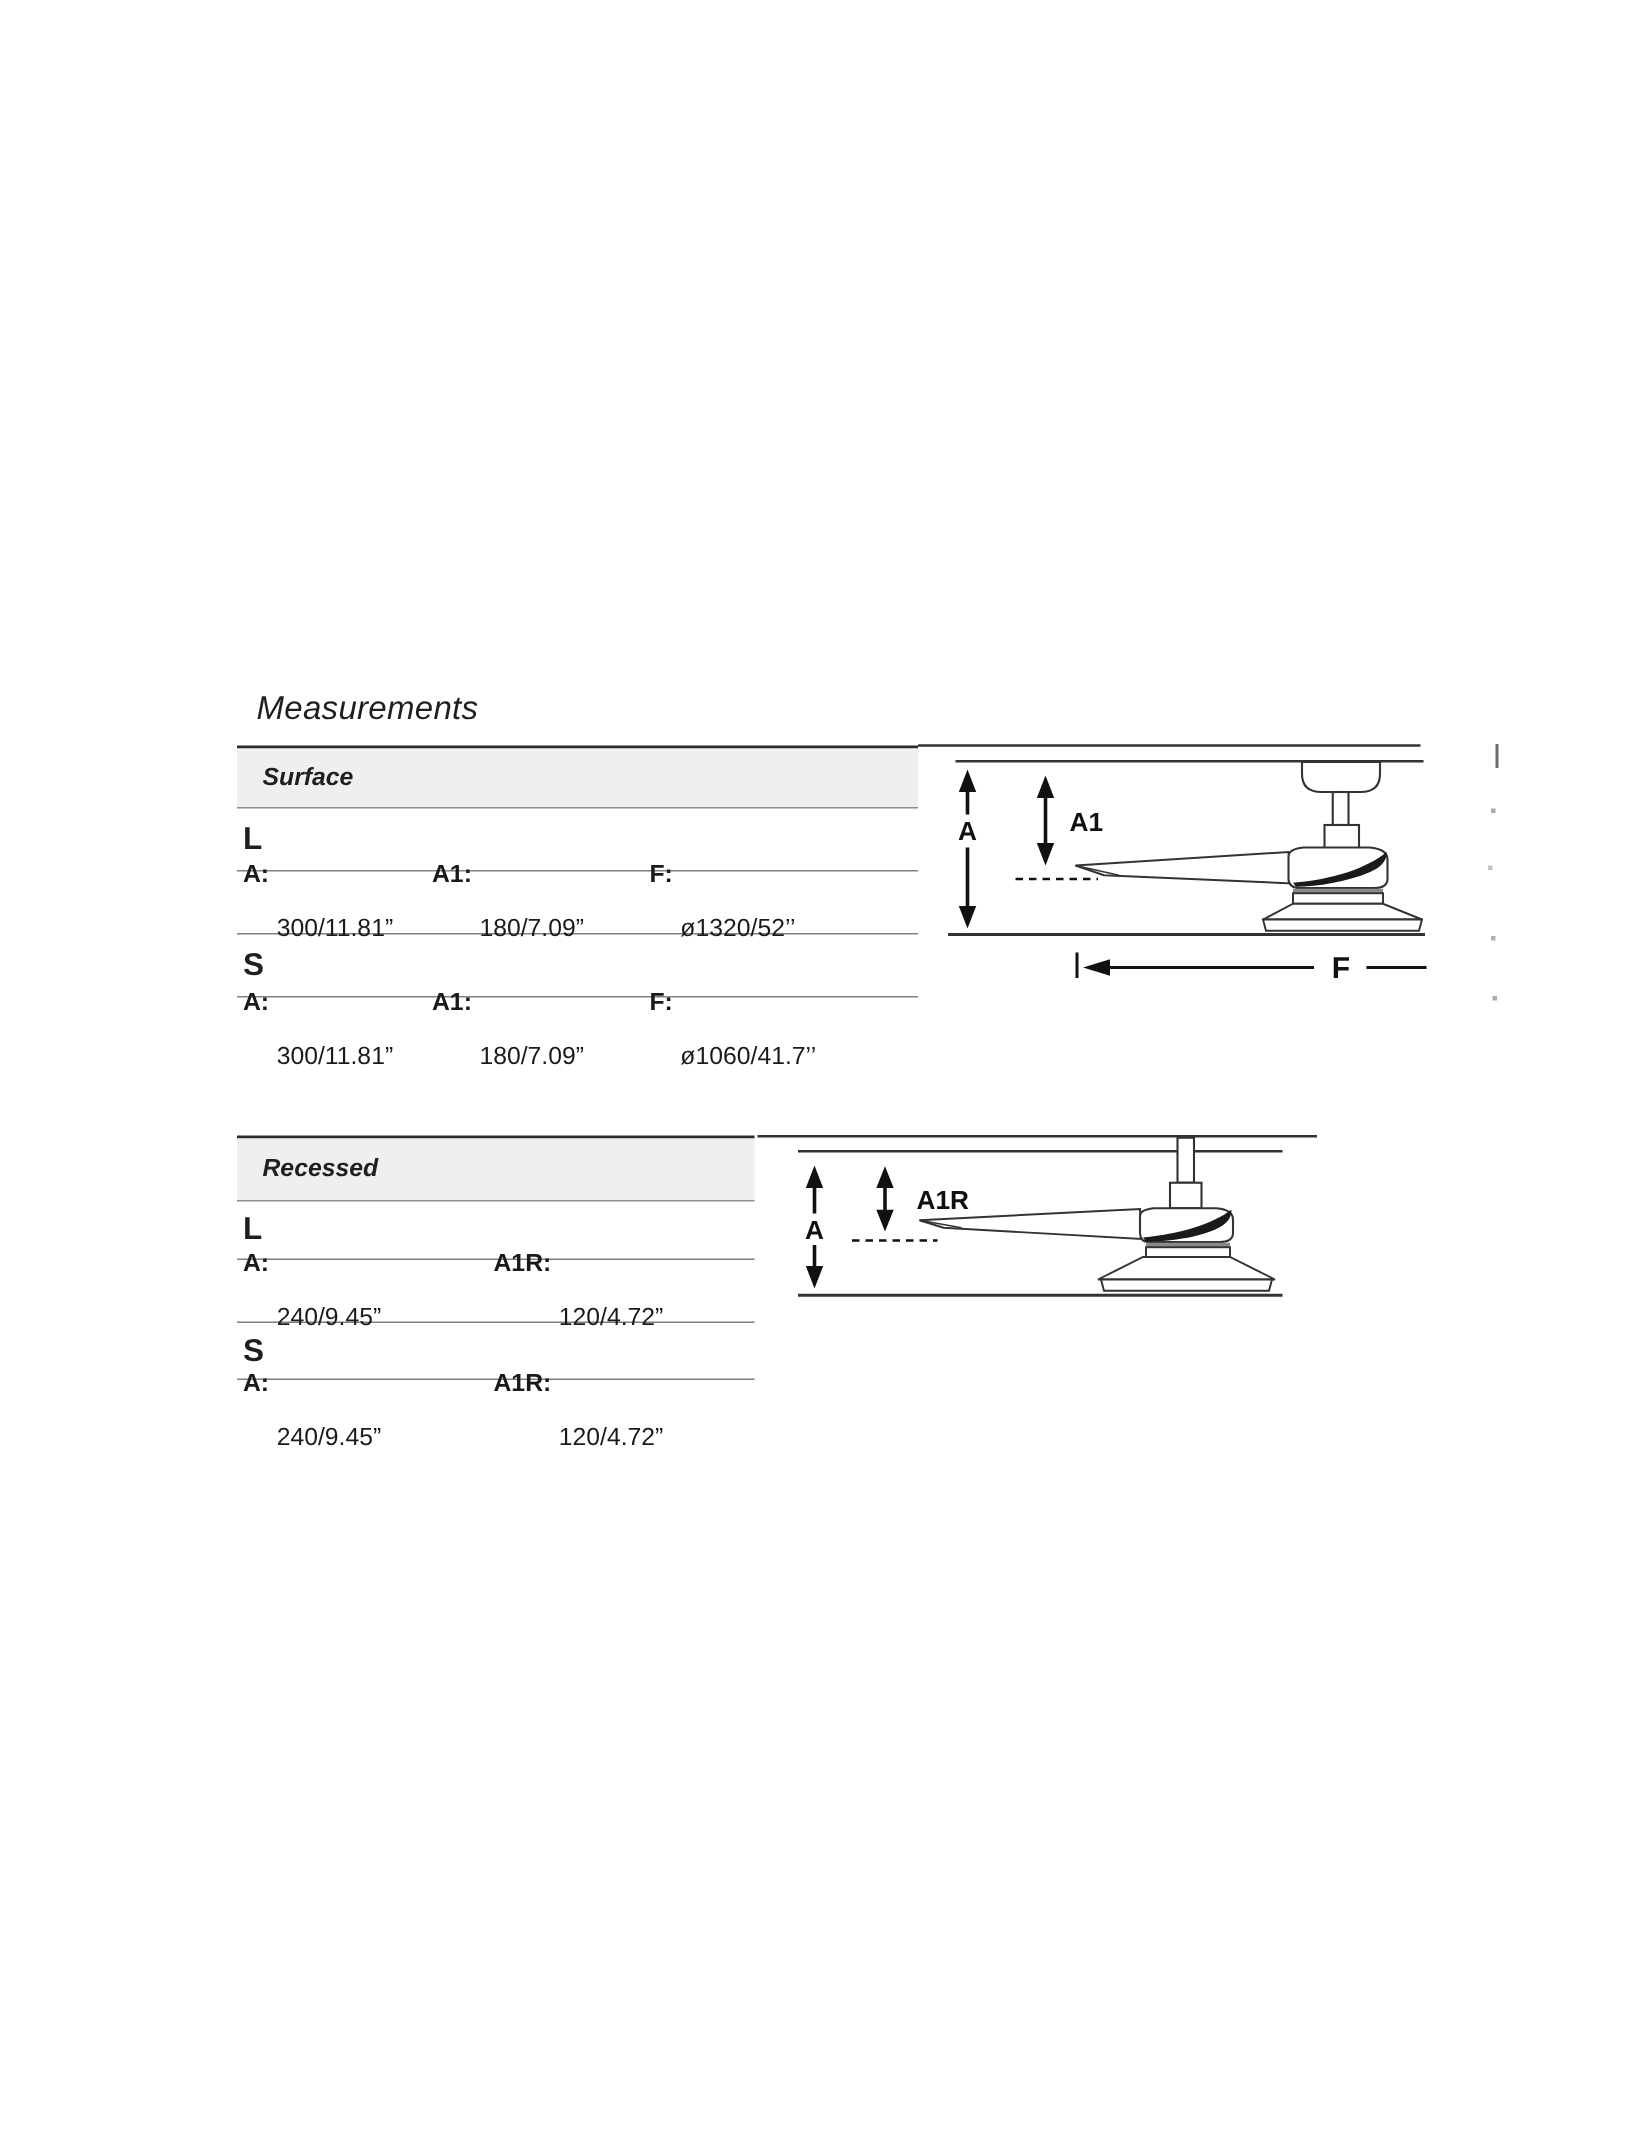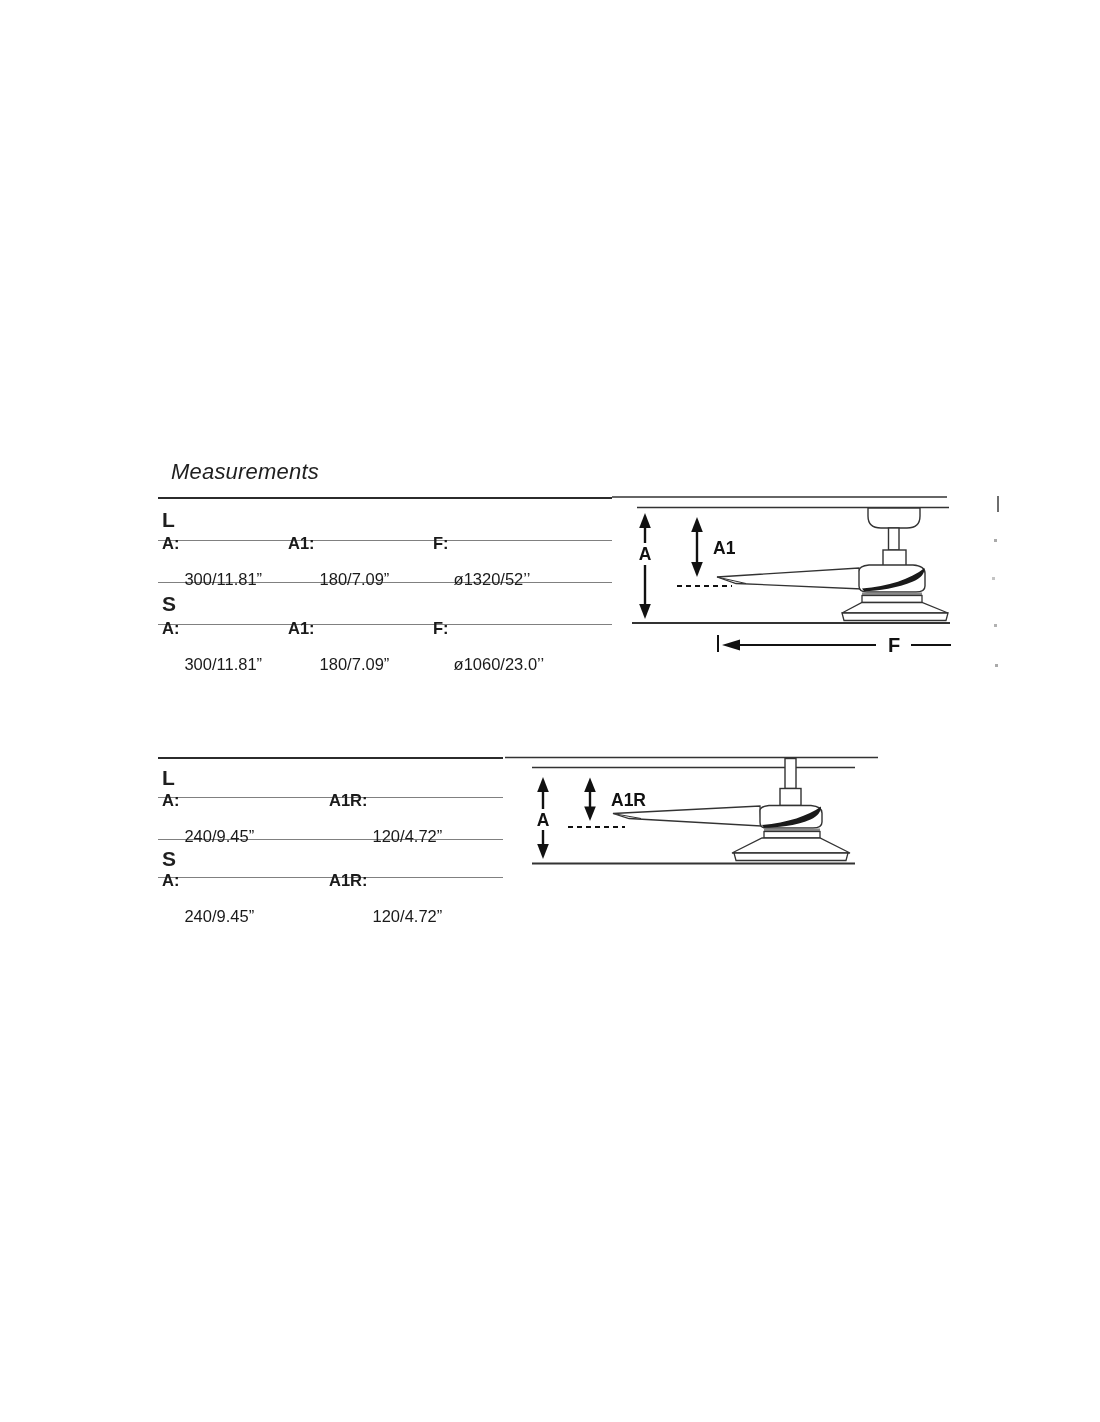--- a/index.html
+++ b/index.html
@@ -54,35 +54,38 @@
   .artifact{background:#555;}
 </style>
 </head>
 <body>
 
 <div id="canvas">
 
   <div class="abs doc-title">Measurements</div>
 
   <div class="abs spec-table surface-table">
+    <div class="hdr">
+      <span>Surface</span>
+    </div>
     <div class="size-row">
       <span>L</span>
     </div>
     <div class="vals-row">
       <span class="vg g1"><b>A:</b><span class="v">300/11.81”</span></span>
       <span class="vg g2"><b>A1:</b><span class="v">180/7.09”</span></span>
       <span class="vg g3"><b>F:</b><span class="v">ø1320/52’’</span></span>
     </div>
     <div class="size-row">
       <span>S</span>
     </div>
     <div class="vals-row last">
       <span class="vg g1"><b>A:</b><span class="v">300/11.81”</span></span>
       <span class="vg g2"><b>A1:</b><span class="v">180/7.09”</span></span>
-      <span class="vg g3"><b>F:</b><span class="v">ø1060/23.0’’</span></span>
+      <span class="vg g3"><b>F:</b><span class="v">ø1060/41.7’’</span></span>
     </div>
   </div>
 
   <svg class="abs diag" style="left:610px;top:488px;" width="492" height="175" viewBox="0 0 492 175">
 
     <line x1="2" y1="9" x2="337" y2="9" stroke="#333" stroke-width="1.7"></line>
     <line x1="27" y1="19.5" x2="339" y2="19.5" stroke="#333" stroke-width="1.6"></line>
     <line x1="22" y1="135" x2="340" y2="135" stroke="#333" stroke-width="2"></line>
 
     <g>
@@ -119,20 +122,23 @@
     <g>
       <line x1="108" y1="147" x2="108" y2="164" stroke="#111" stroke-width="2"></line>
       <polygon points="112,157 130,151.5 130,162.5" fill="#111"></polygon>
       <line x1="130" y1="157" x2="266" y2="157" stroke="#111" stroke-width="2"></line>
       <text class="dim-label" x="284" y="164" font-size="20" text-anchor="middle">F</text>
       <line x1="301" y1="157" x2="341" y2="157" stroke="#111" stroke-width="2"></line>
     </g>
   </svg>
 
   <div class="abs spec-table recessed-table">
+    <div class="hdr">
+      <span>Recessed</span>
+    </div>
     <div class="size-row">
       <span>L</span>
     </div>
     <div class="vals-row">
       <span class="vg g1"><b>A:</b><span class="v">240/9.45”</span></span>
       <span class="vg g2"><b>A1R:</b><span class="v">120/4.72”</span></span>
     </div>
     <div class="size-row row-s">
       <span>S</span>
     </div>

